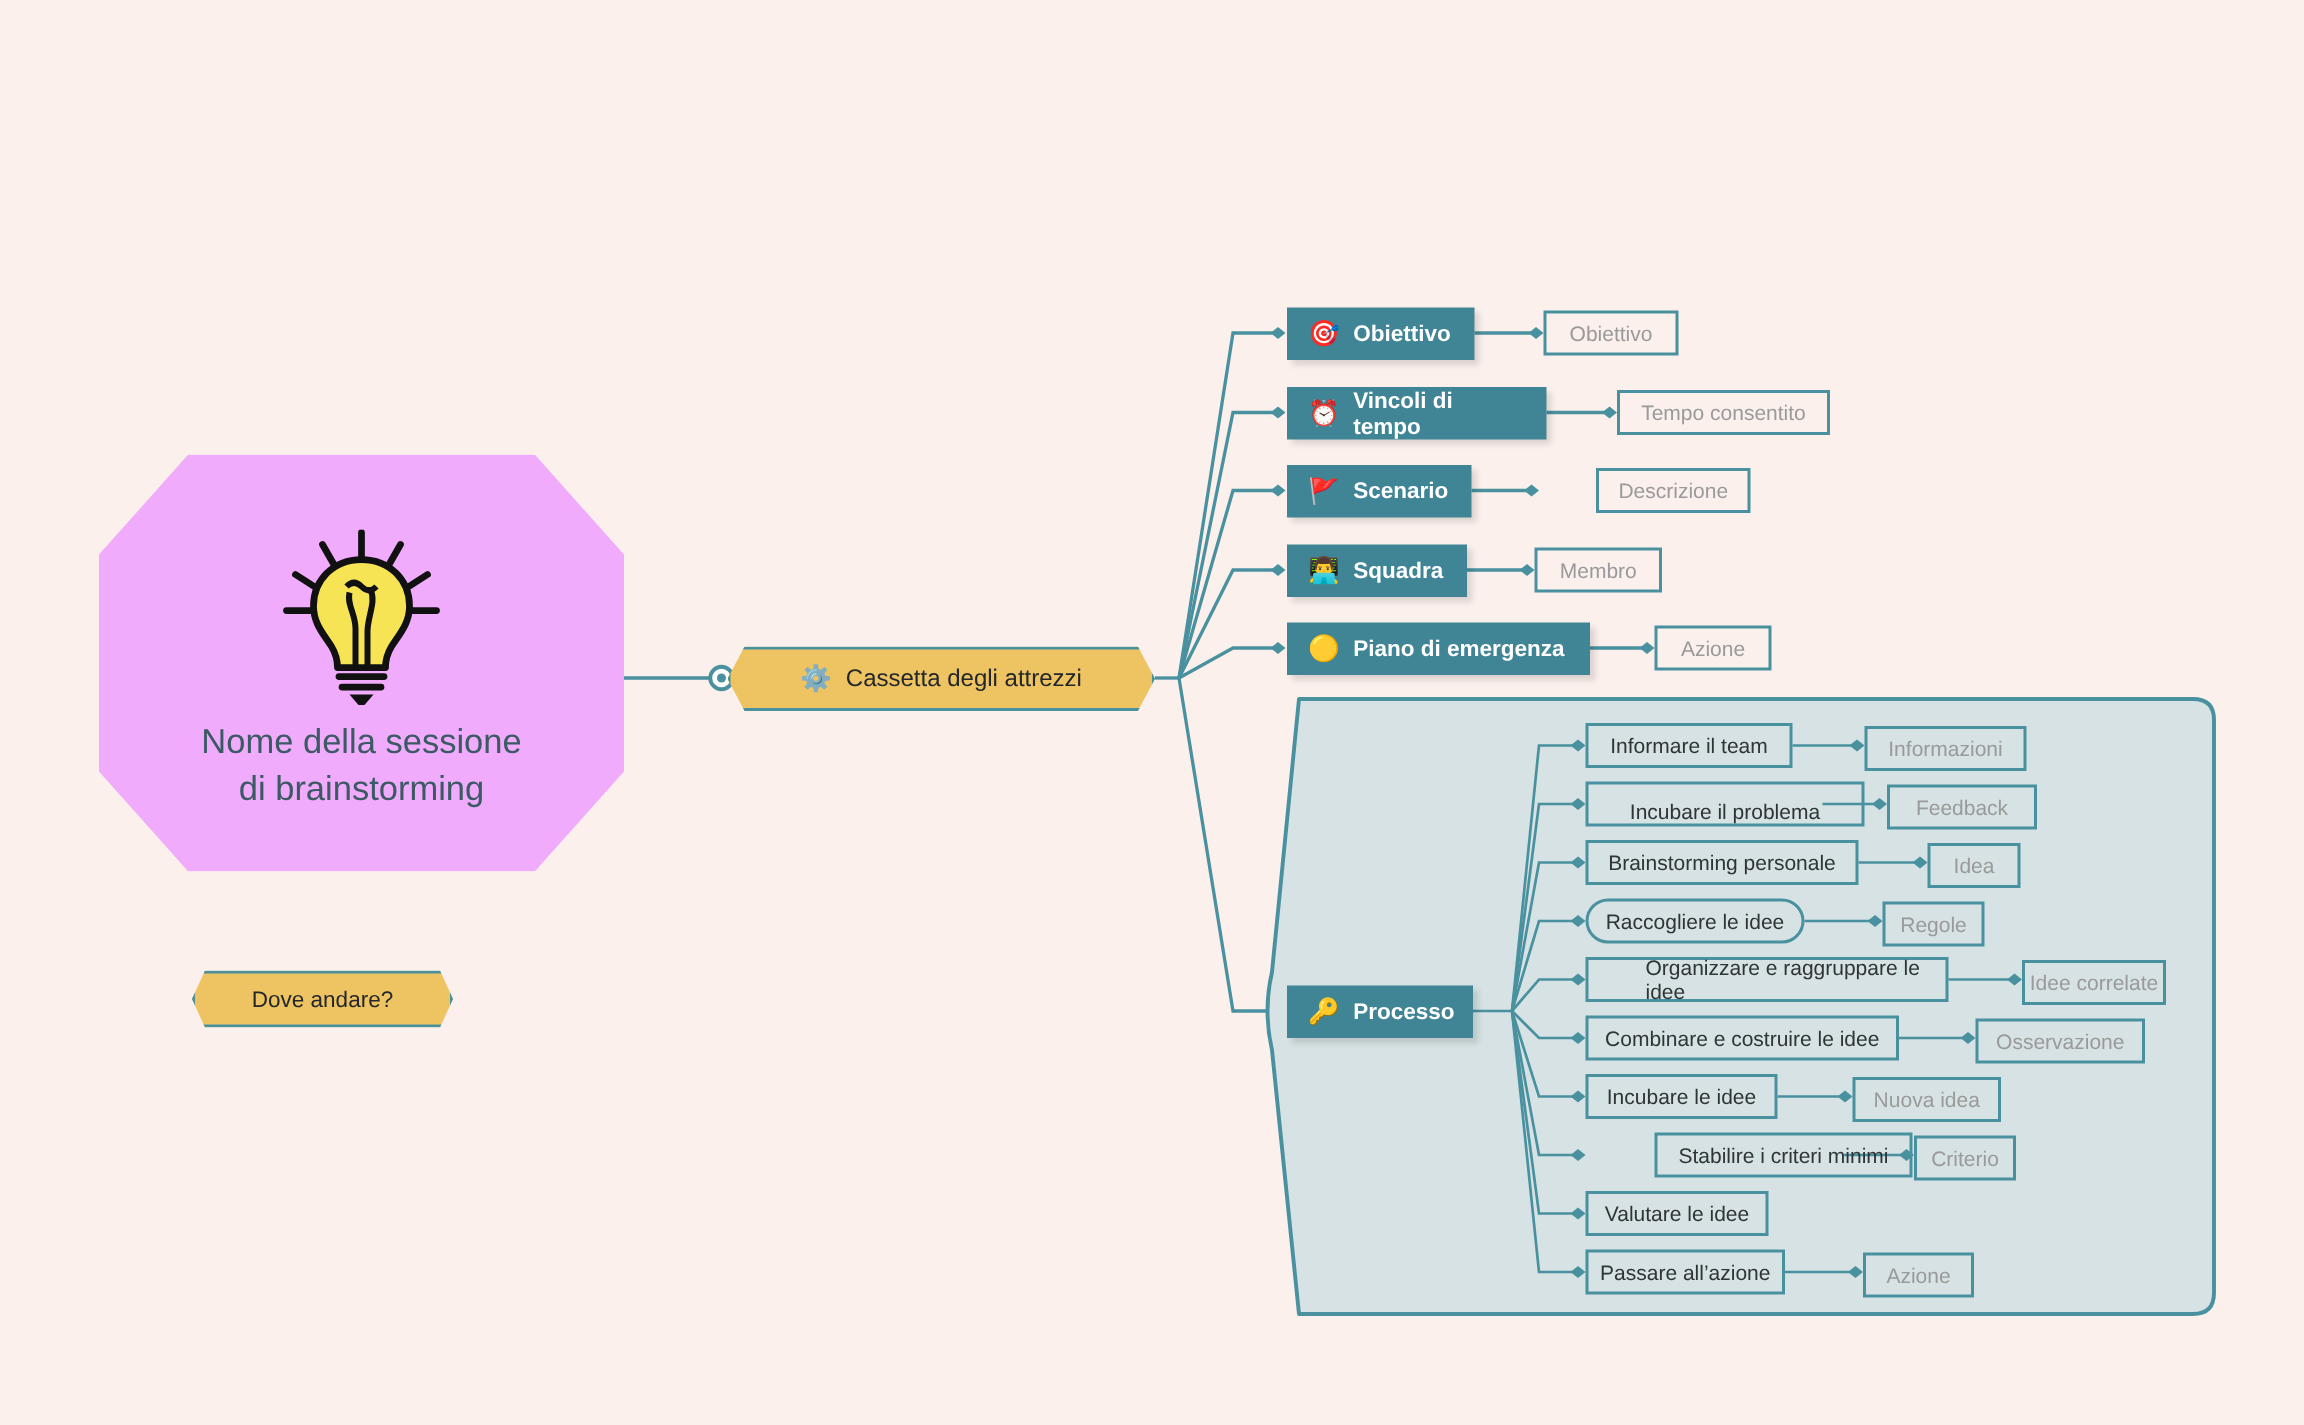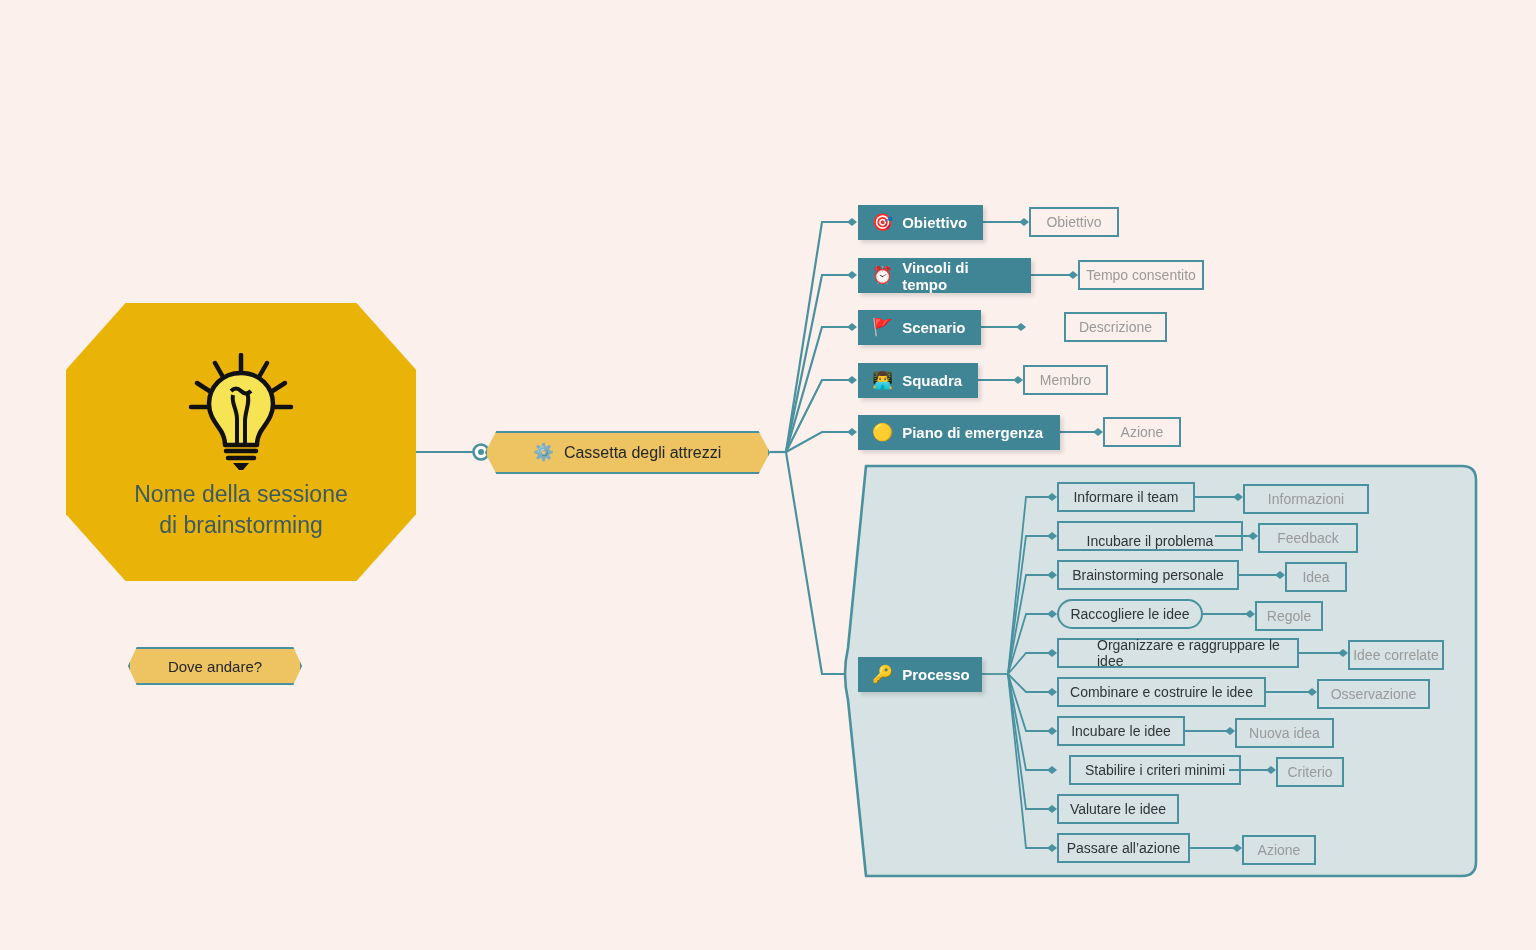--- a/index.html
+++ b/index.html
@@ -21,21 +21,21 @@
     width: 1536px;
     height: 950px;
     pointer-events: none;
   }
 
   
   .root-node {
     position: absolute;
     left: 66px; top: 303px;
     width: 350px; height: 278px;
-    background: #eab308;
+    background: #f0abfc;
     -webkit-clip-path: polygon(0% 24%, 17% 0%, 83% 0%, 100% 24%, 100% 76%, 83% 100%, 17% 100%, 0% 76%);
     clip-path: polygon(0% 24%, 17% 0%, 83% 0%, 100% 24%, 100% 76%, 83% 100%, 17% 100%, 0% 76%);
     display: flex;
     flex-direction: column;
     align-items: center;
     justify-content: center;
   }
   .root-bulb { width: 120px; height: 118px; margin-top: 10px; }
   .root-title {
     margin-top: 8px;
@@ -236,21 +236,21 @@
     <span>Obiettivo</span>
   </div>
   <div class="box-node light" style="left:1029px; top:207px; width:90px;">
     <span>Obiettivo</span>
   </div>
 
   <div class="branch-node" style="left:858px; top:258px; width:173px;">
     <span class="emoji">⏰</span>
     <span>Vincoli di tempo</span>
   </div>
-  <div class="box-node light" style="left:1078px; top:260px; width:126px;text-align:right;">
+  <div class="box-node light" style="left:1078px; top:260px; width:142px;text-align:right;">
     <span>Tempo consentito</span>
   </div>
 
   <div class="branch-node" style="left:858px; top:310px; width:123px;">
     <span class="emoji">🚩</span>
     <span>Scenario</span>
   </div>
   <div class="box-node light" style="left:1026px; top:312px; width:103px;margin-left:38px;">
     <span>Descrizione</span>
   </div>
@@ -272,21 +272,21 @@
   </div>
 
   <div class="branch-node" style="left:858px; top:657px; width:124px;">
     <span class="emoji">🔑</span>
     <span>Processo</span>
   </div>
 
   <div class="box-node dark" style="left:1057px; top:482px; width:138px;">
       <span>Informare il team</span>
     </div>
-  <div class="box-node light" style="left:1243px; top:484px; width:126px;">
+  <div class="box-node light" style="left:1243px; top:484px; width:108px;">
       <span>Informazioni</span>
     </div>
 
   <div class="box-node dark" style="left:1057px; top:521px; width:186px;align-items:flex-end;">
       <span>Incubare il problema</span>
     </div>
   <div class="box-node light" style="left:1258px; top:523px; width:100px;">
       <span>Feedback</span>
     </div>
 
@@ -318,21 +318,21 @@
       <span>Osservazione</span>
     </div>
 
   <div class="box-node dark" style="left:1057px; top:716px; width:128px;">
       <span>Incubare le idee</span>
     </div>
   <div class="box-node light" style="left:1235px; top:718px; width:99px;">
       <span>Nuova idea</span>
     </div>
 
-  <div class="box-node dark" style="left:1069px; top:755px; width:172px;">
+  <div class="box-node dark" style="left:1103px; top:755px; width:172px;">
       <span>Stabilire i criteri minimi</span>
     </div>
   <div class="box-node light" style="left:1276px; top:757px; width:68px;">
       <span>Criterio</span>
     </div>
 
   <div class="box-node dark" style="left:1057px; top:794px; width:122px;">
       <span>Valutare le idee</span>
     </div>
 

